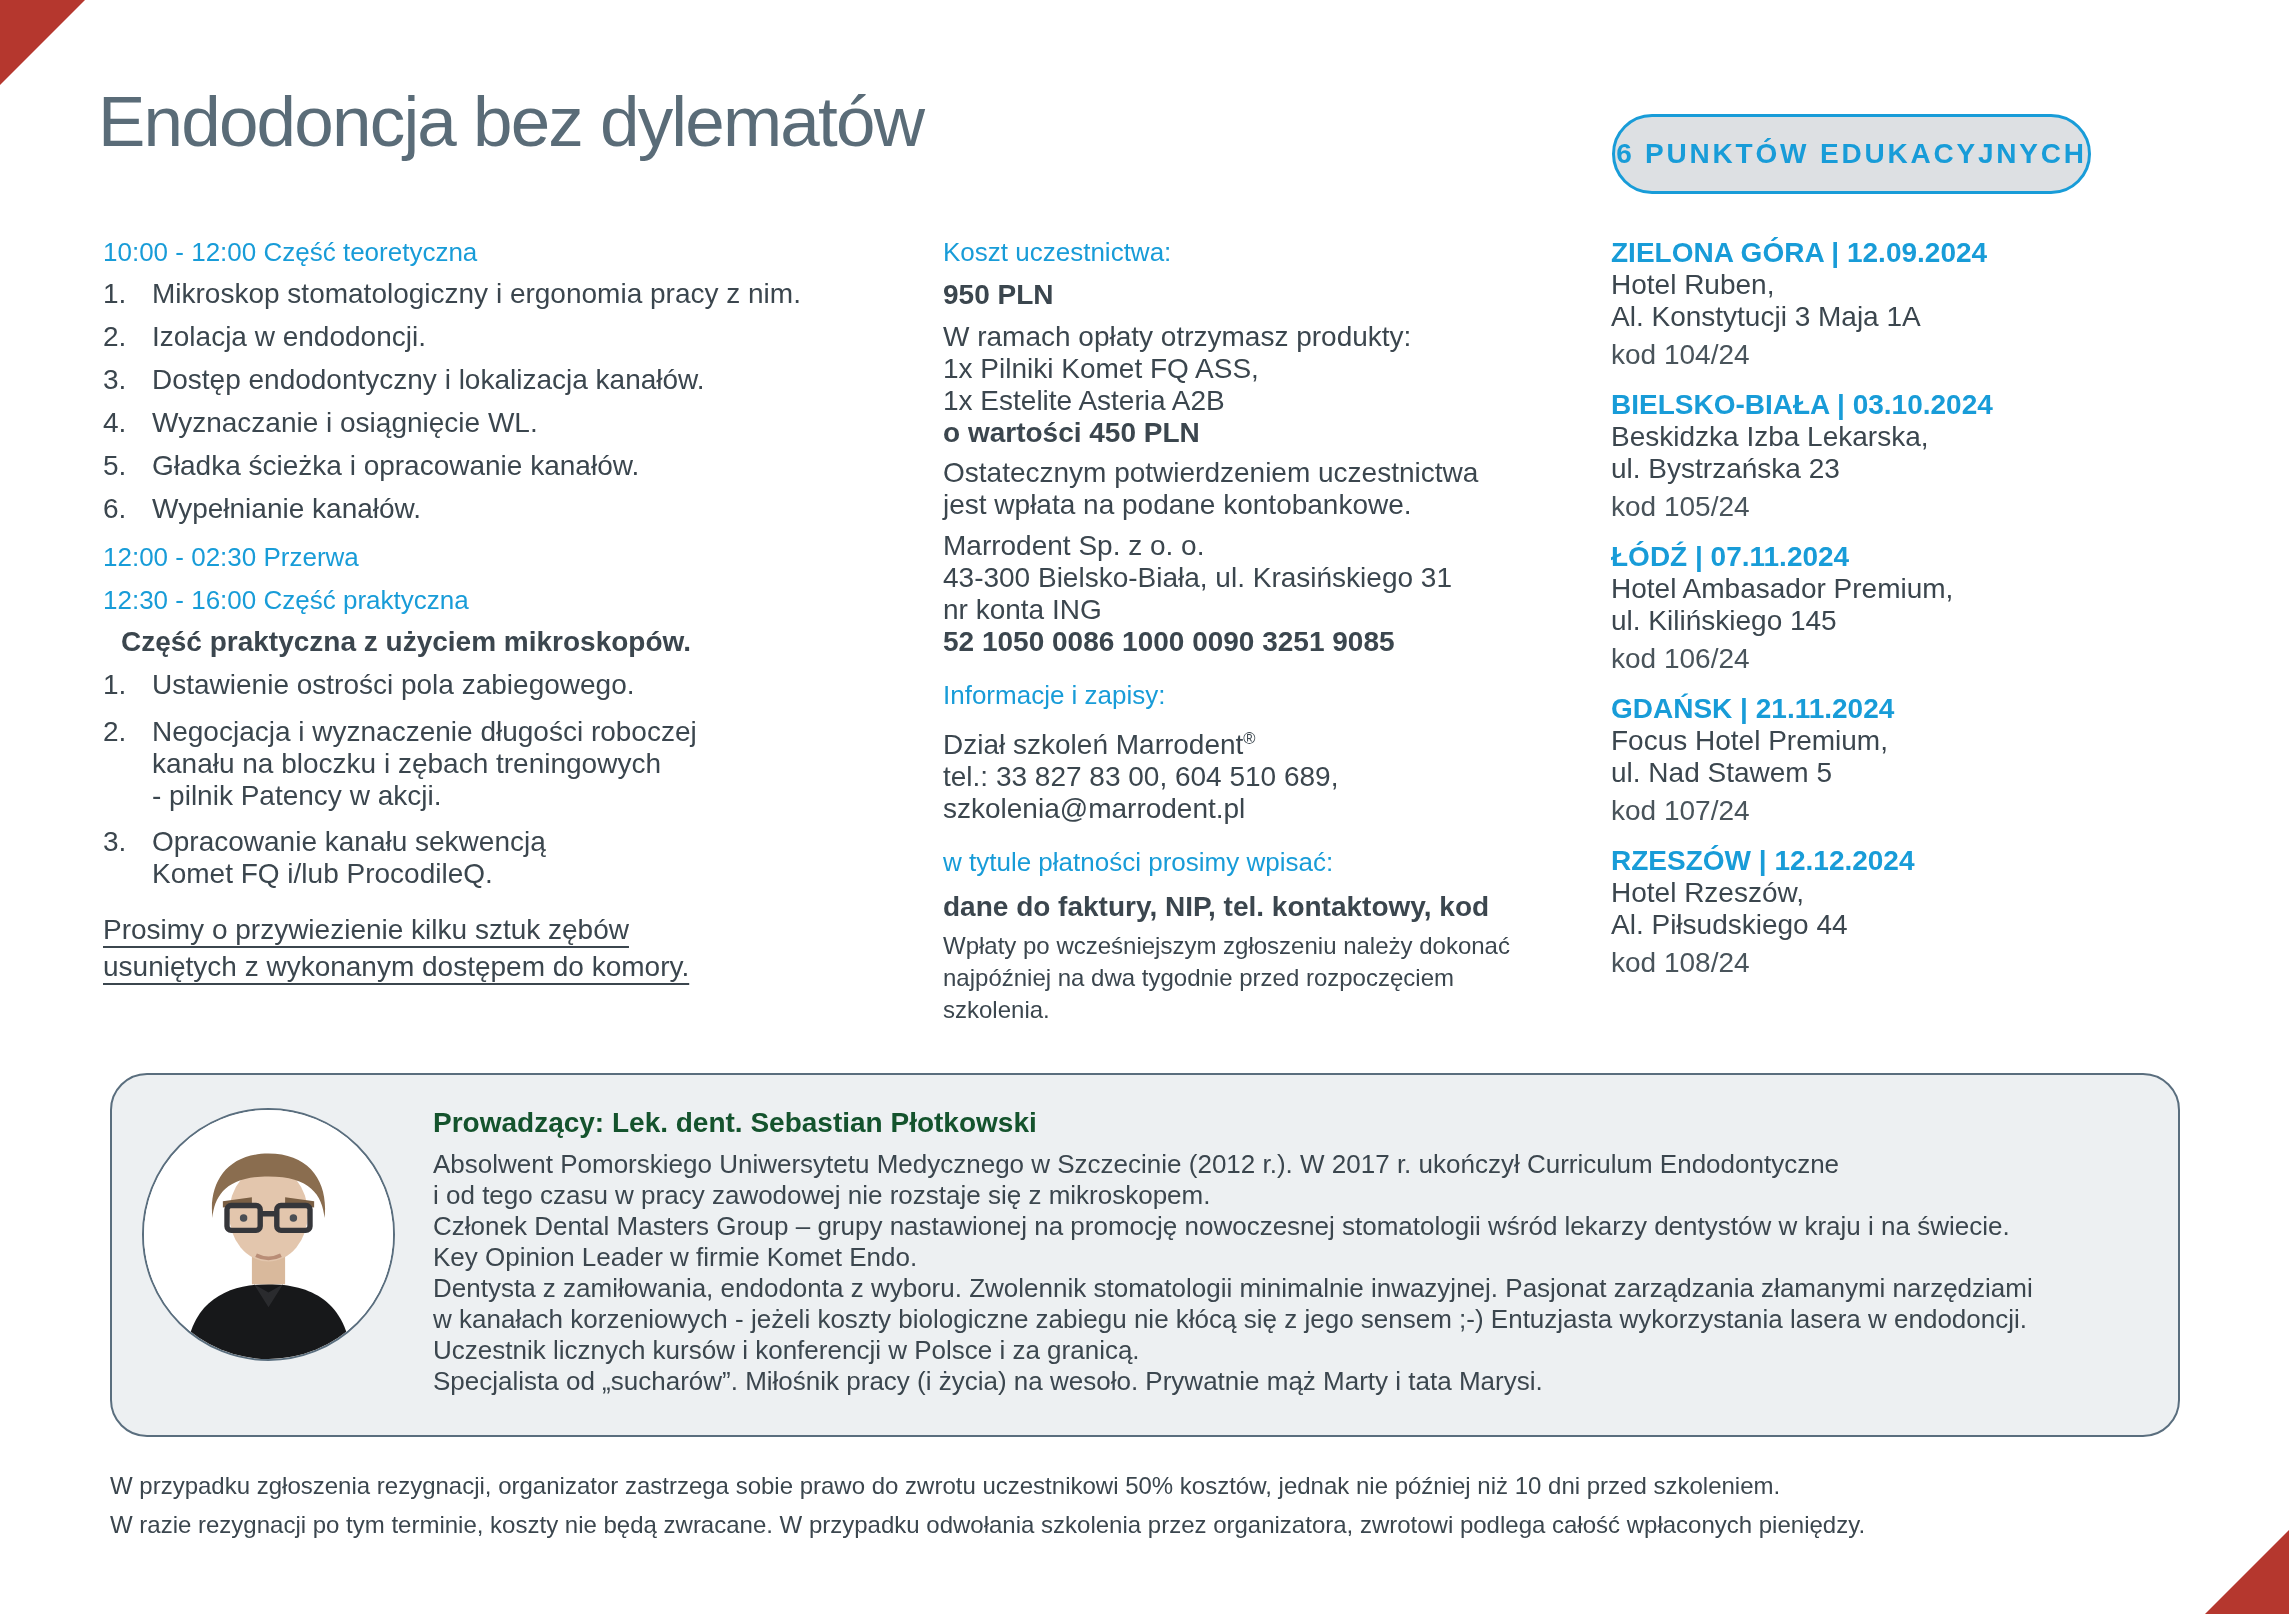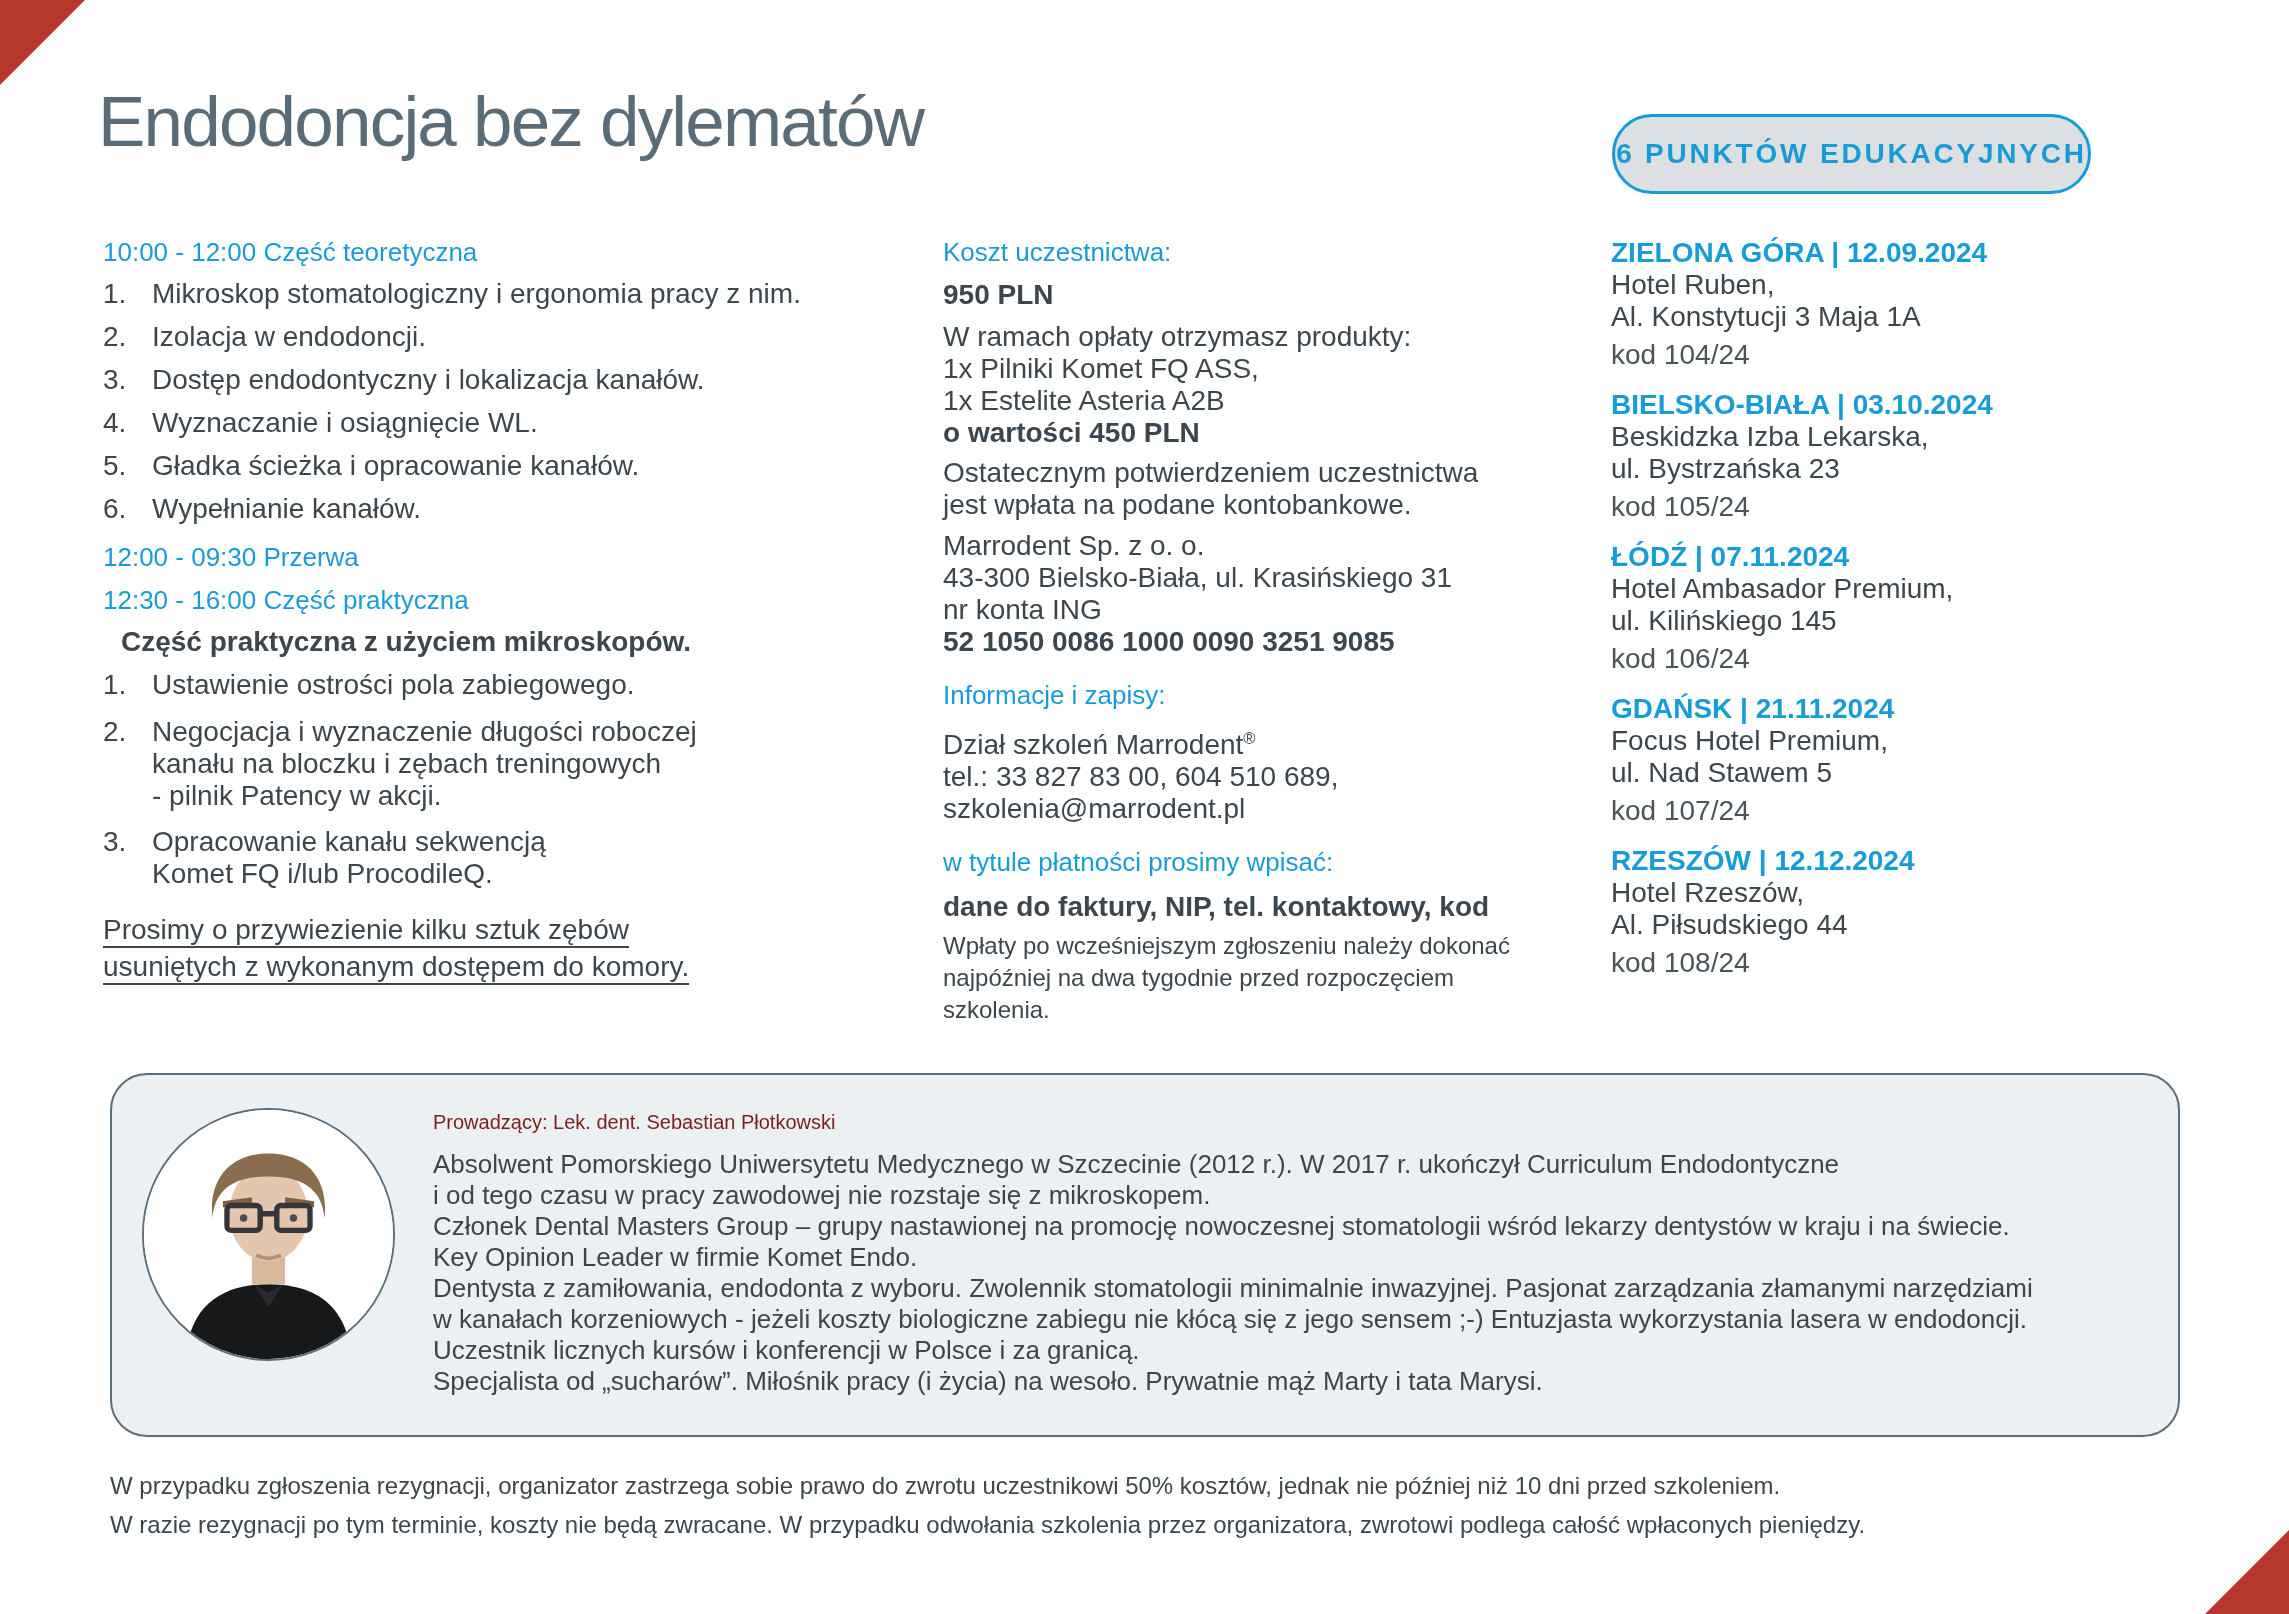--- a/index.html
+++ b/index.html
@@ -61,21 +61,21 @@
   .pbox{
     position:absolute;left:110px;top:1073px;width:2070px;height:364px;box-sizing:border-box;
     background:#edf0f2;border:2.8px solid #5a6e7e;border-radius:37px;
   }
   .photo{
     position:absolute;left:30px;top:33px;width:249px;height:249px;border-radius:50%;
     background:#ffffff;border:2.8px solid #5a6e7e;overflow:hidden;
   }
   .photo svg{display:block;width:100%;height:100%;}
   .ptext{position:absolute;left:321px;top:30px;width:1735px;}
-  .ptext .ph{font-size:20px;font-weight:400;color:#7f1d1d;line-height:35px;margin-bottom:9.2px;white-space:nowrap;}
+  .ptext .ph{font-size:28px;font-weight:700;color:#14532d;line-height:35px;margin-bottom:9.2px;white-space:nowrap;}
   .ptext .bl{font-size:26px;line-height:31px;color:#3b464e;white-space:nowrap;}
   
   .footer{position:absolute;left:110px;top:1466px;font-size:24px;line-height:39px;color:#3b464e;}
   .footer div{white-space:nowrap;}
 </style>
 </head>
 <body>
 
 <div class="page">
 
@@ -112,21 +112,21 @@
         <span class="num">5.</span>
         <span>Gładka ścieżka i opracowanie kanałów.</span>
       </div>
       <div class="li">
         <span class="num">6.</span>
         <span>Wypełnianie kanałów.</span>
       </div>
     </div>
 
     <div class="gap-s"></div>
-    <div class="h-blue mb12">12:00 - 09:30 Przerwa</div>
+    <div class="h-blue mb12">12:00 - 02:30 Przerwa</div>
     <div class="h-blue mb10">12:30 - 16:00 Część praktyczna</div>
     <div class="bold-dark mb12" style="line-height:33px;margin-left:18px;">Część praktyczna z użyciem mikroskopów.</div>
 
     <div class="practice">
       <div class="li">
         <span class="num">1.</span>
         <span>Ustawienie ostrości pola zabiegowego.</span>
       </div>
       <div class="li">
         <span class="num">2.</span>

